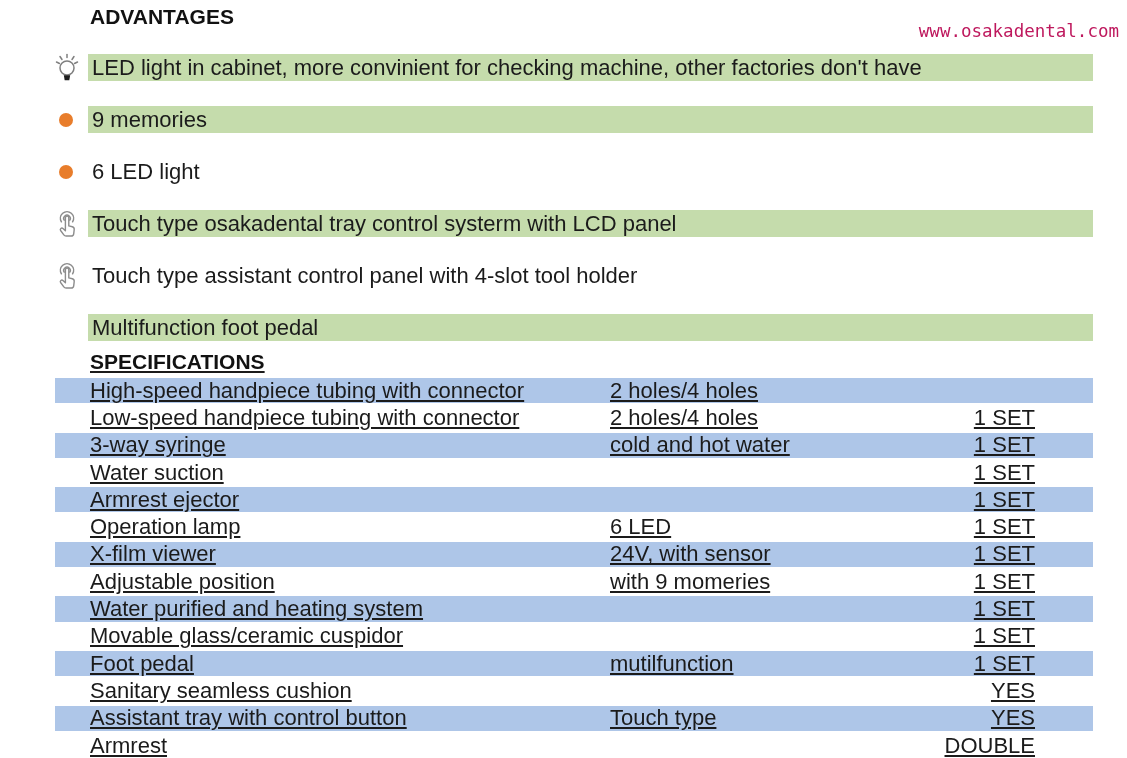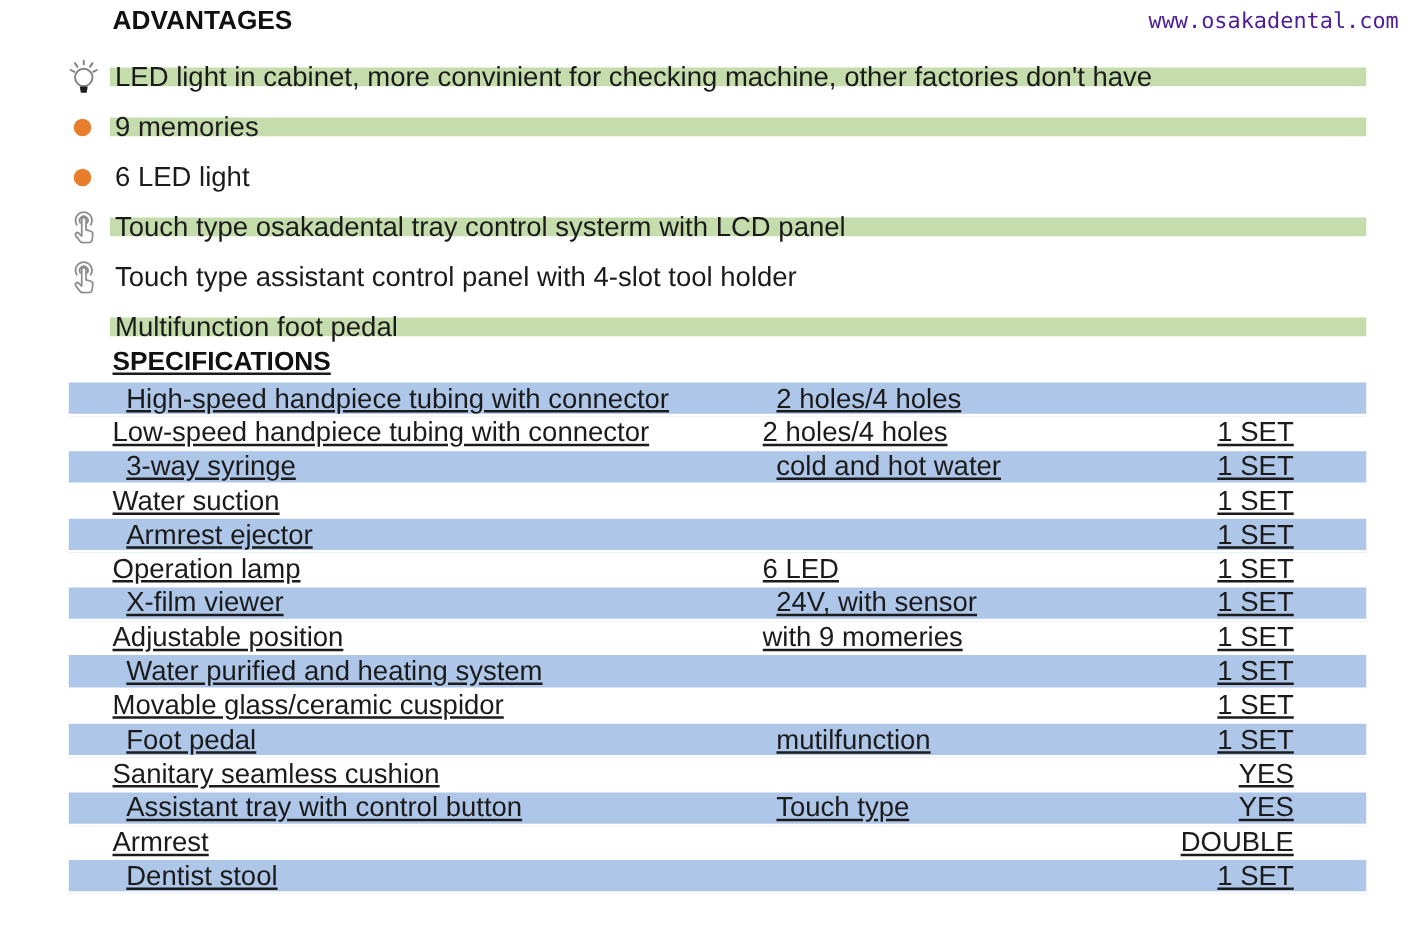--- a/index.html
+++ b/index.html
@@ -5,31 +5,31 @@
   html,body{margin:0;padding:0;}
   .page{
     position:relative;
     width:1127px;height:758px;
     background:#ffffff;
     font-family:"Liberation Sans", sans-serif;
     color:#1b1b1b;
     overflow:hidden;
   }
   .watermark{
-    position:absolute;top:7px;right:8px;
+    position:absolute;top:21px;right:8px;
     font-family:"DejaVu Sans Mono", monospace;
-    font-size:17.5px;color:#4c1d95;white-space:nowrap;
+    font-size:17.5px;color:#be185d;white-space:nowrap;
   }
   .advantages{padding-top:5px;border-radius:27px;}
   .sec-title{
     margin:0 0 4px 90px;
     font-size:21px;font-weight:bold;line-height:24px;
     color:#111;
   }
-  .adv-row{display:flex;height:15px;margin-bottom:6px;width:1093px;margin-top:25px;}
+  .adv-row{display:flex;height:27px;margin-bottom:6px;width:1093px;margin-top:25px;}
   .adv-icon{
     width:88px;flex:0 0 88px;box-sizing:border-box;
     display:flex;align-items:center;justify-content:flex-end;
     padding-right:7px;
   }
   .adv-band{
     flex:1;display:flex;align-items:center;
     padding-left:4px;font-size:22px;line-height:27px;
     white-space:nowrap;
   }
@@ -40,21 +40,21 @@
     margin-right:8px;
   }
   .specs{margin-top:9px;text-decoration:underline;}
   .spec-table{margin-left:55px;width:1038px;}
   .spec-row{
     display:flex;align-items:center;
     height:27.3px;box-sizing:border-box;
     border-bottom:2.3px solid #ffffff;
     font-size:22px;white-space:nowrap;
   }
-  .spec-row.hl{background:var(--blue,#aec6e8);padding-left:11px;}
+  .spec-row.hl{background:var(--blue,#aec6e8);}
   .col-item{flex:0 0 555px;padding-left:35px;box-sizing:border-box;overflow:hidden;}
   .col-detail{flex:1;overflow:hidden;}
   .col-qty{flex:0 0 260px;text-align:right;padding-right:58px;box-sizing:border-box;}
 </style>
 </head>
 <body>
 
 <div class="page" style="--green: #c5dcac; --blue: #aec6e8; --orange: #e87d2b;">
   <div class="watermark">www.osakadental.com</div>
 

